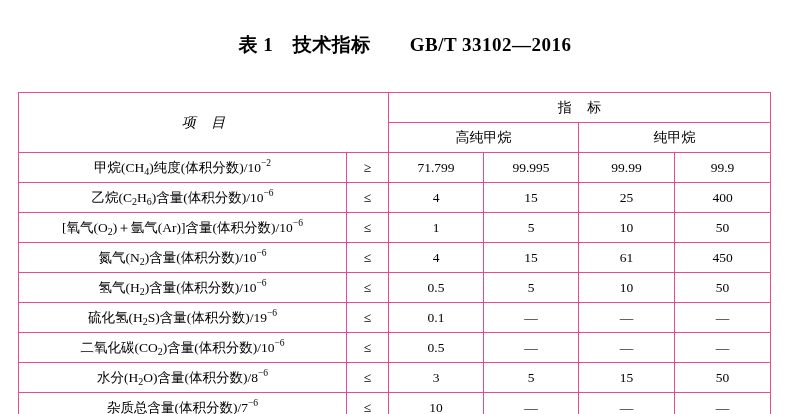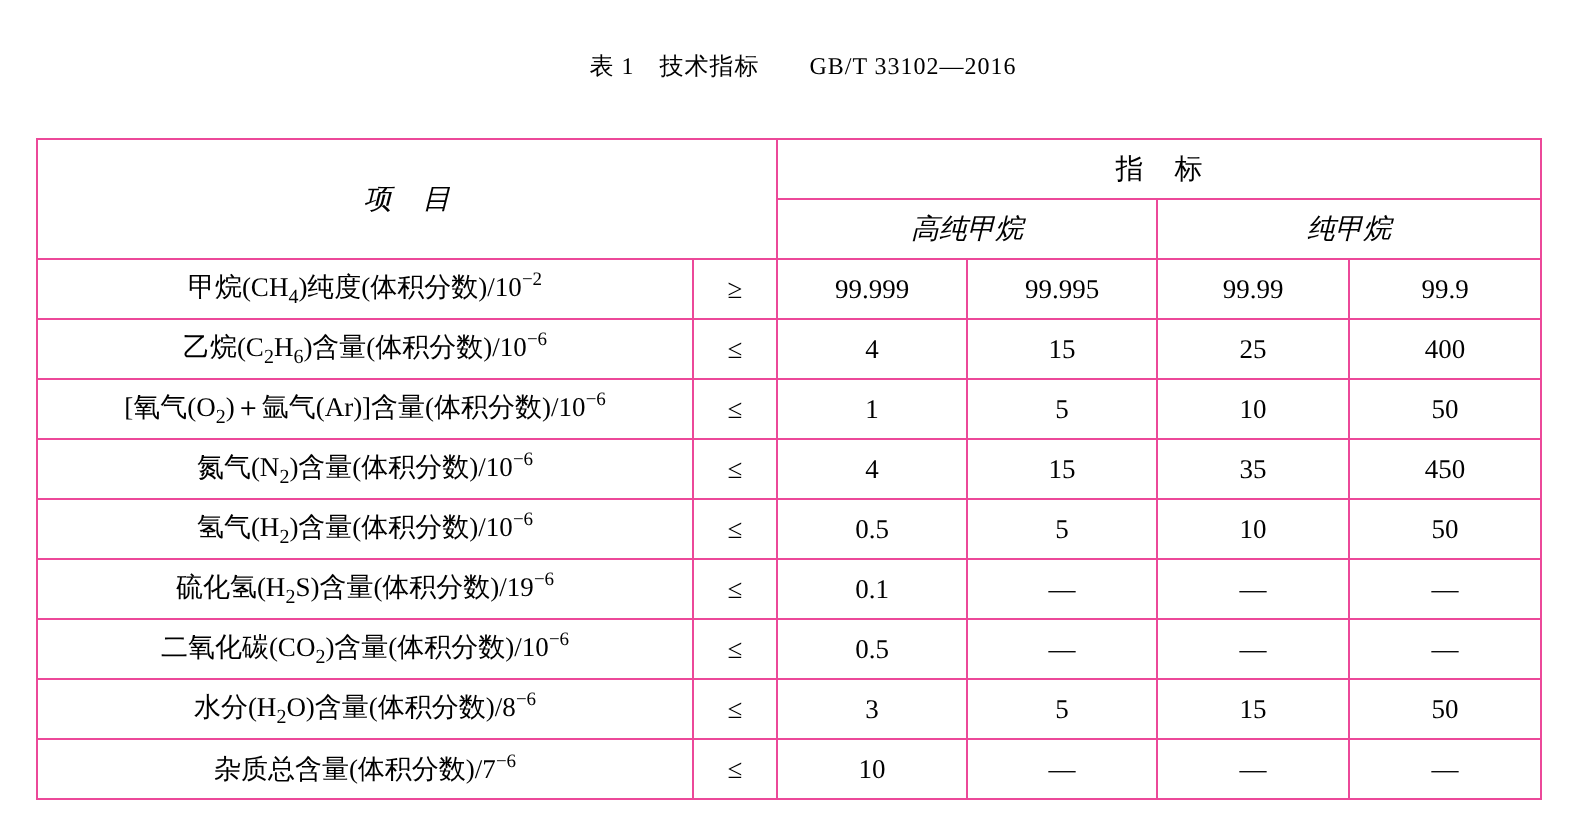--- a/index.html
+++ b/index.html
@@ -16,22 +16,22 @@
   }
   .page {
     position: relative;
     width: 789px;
     height: 414px;
     box-sizing: border-box;
     padding: 0;
   }
   .caption {
     text-align: center;
-    font-size: 12px;
-    font-weight: normal;
+    font-size: 19px;
+    font-weight: bold;
     letter-spacing: 0.5px;
     padding-top: 10px;
     padding-bottom: 12px;
     white-space: pre;
   }
   table.spec {
     border-collapse: collapse;
     margin: 0 auto;
     width: 752px;
     table-layout: fixed;
@@ -52,21 +52,20 @@
     text-indent: 6px;
     font-style: italic;
   }
   table.spec th.hdr-index {
     font-size: 14px;
     letter-spacing: 6px;
     text-indent: 6px;
   }
   table.spec th.hdr-sub {
     font-size: 14px;
-    font-style: italic;
   }
   td.item-cell {
     text-align: left;
     padding-left: 10px;
     font-size: 13.5px;
     white-space: nowrap;
     font-family: Liberation Serif, serif;
   }
   td.sym-cell {
     text-align: center;
@@ -116,21 +115,21 @@
       </tr>
       <tr>
         <th class="hdr-sub" colspan="2">高纯甲烷</th>
         <th class="hdr-sub" colspan="2">纯甲烷</th>
       </tr>
     </thead>
     <tbody id="tbody">
         <tr>
           <td class="item-cell"><span>甲烷(CH</span><span class="sub">4</span><span>)纯度(体积分数)/10</span><span class="sup">−2</span></td>
           <td class="sym-cell">≥</td>
-          <td class="val">99.999</td>
+          <td class="val">71.799</td>
           <td class="val">99.995</td>
           <td class="val">99.99</td>
           <td class="val">99.9</td>
         </tr>
         <tr>
           <td class="item-cell"><span>乙烷(C</span><span class="sub">2</span><span>H</span><span class="sub">6</span><span>)含量(体积分数)/10</span><span class="sup">−6</span></td>
           <td class="sym-cell">≤</td>
           <td class="val">4</td>
           <td class="val">15</td>
           <td class="val">25</td>
@@ -142,21 +141,21 @@
           <td class="val">1</td>
           <td class="val">5</td>
           <td class="val">10</td>
           <td class="val">50</td>
         </tr>
         <tr>
           <td class="item-cell"><span>氮气(N</span><span class="sub">2</span><span>)含量(体积分数)/10</span><span class="sup">−6</span></td>
           <td class="sym-cell">≤</td>
           <td class="val">4</td>
           <td class="val">15</td>
-          <td class="val">35</td>
+          <td class="val">61</td>
           <td class="val">450</td>
         </tr>
         <tr>
           <td class="item-cell"><span>氢气(H</span><span class="sub">2</span><span>)含量(体积分数)/10</span><span class="sup">−6</span></td>
           <td class="sym-cell">≤</td>
           <td class="val">0.5</td>
           <td class="val">5</td>
           <td class="val">10</td>
           <td class="val">50</td>
         </tr>

